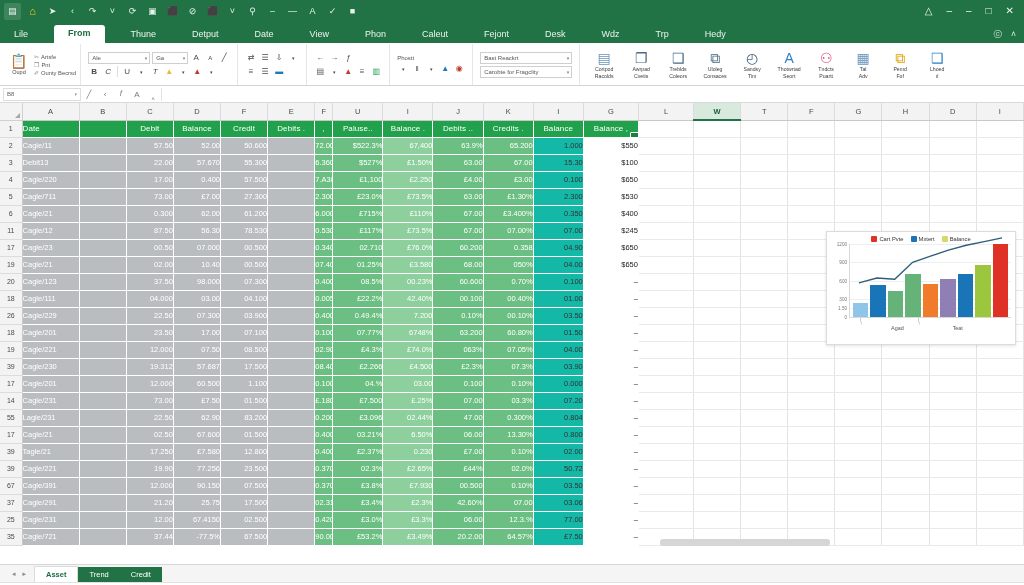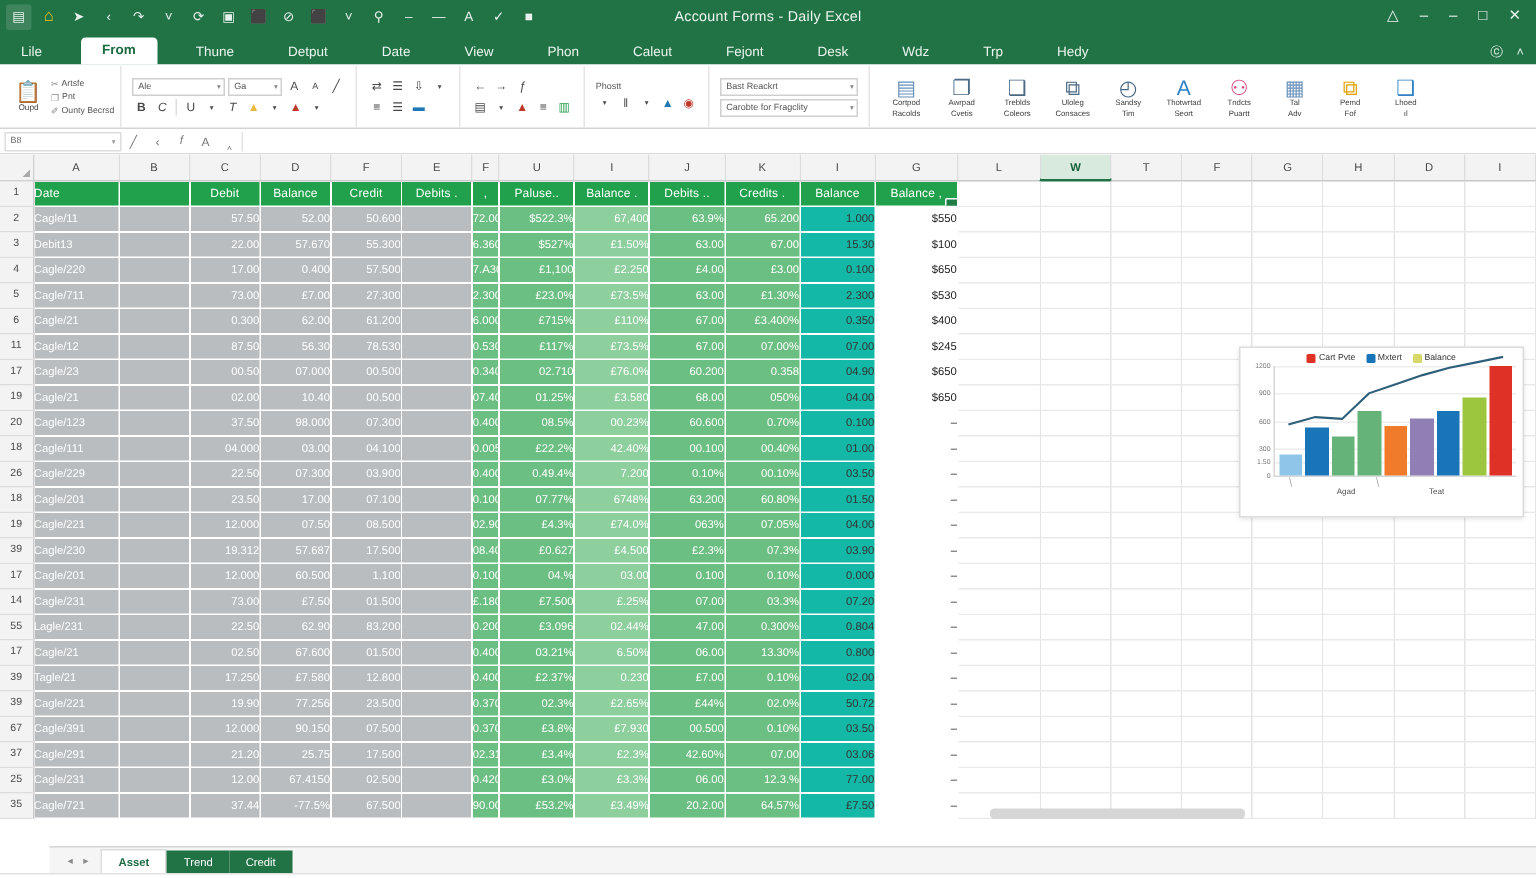--- a/index.html
+++ b/index.html
@@ -143,21 +143,21 @@
   .ytick { position: absolute; right: 1px; font-size: 4.6px; color: #777; transform: translateY(-50%); filter: blur(0.25px); }
   .gline { position: absolute; left: 0; right: 0; border-top: 1px solid #eeeeee; }
   .bars { position: absolute; left: 3px; right: 3px; bottom: 0; top: 0; display: flex; align-items: flex-end; gap: 2px; }
   .bar { flex: 1; border-radius: 0; }
   svg.trend { position: absolute; left: 0; top: 0; width: 100%; height: 100%; overflow: visible; }
   .xax { position: relative; height: 18px; margin: 0 4px 0 22px; }
   .xlab { position: absolute; top: 7px; font-size: 5.4px; color: #555; filter: blur(0.3px); }
   .xtick { position: absolute; top: 0px; font-size: 5px; color: #888; transform: rotate(-40deg); }
 
   
-  .tabbar { height: 18px; background: #f5f5f5; border-top: 1px solid #d6d6d6; display: flex; align-items: center; padding-left: 4px; margin-left: 33px; }
+  .tabbar { height: 18px; background: #f5f5f5; border-top: 1px solid #d6d6d6; display: flex; align-items: center; padding-left: 4px; }
   .nav-arrows { display: flex; gap: 7px; padding: 0 8px; color: #8a8a8a; font-size: 7px; }
   .stab { font-size: 7.5px; padding: 3px 11px; color: #444; filter: blur(0.25px); }
   .stab.active { background: #fff; color: #1d6b41; font-weight: bold; border: 1px solid #dcdcdc; border-bottom: none; }
   .stab.hl { background: #217346; color: #fff; }
   .statusbar { height: 17px; background: #fff; border-top: 1px solid #e1e1e1; display: flex; align-items: center; padding: 0 5px; }
   .scroll-h { position: absolute; left: 660px; bottom: 18px; width: 170px; height: 7px; background: #d6d6d6; border-radius: 3px; }
 </style>
 </head>
 <body>
 
@@ -177,21 +177,20 @@
         <div class="qat-btn">⊘</div>
         <div class="qat-btn dark">⬛</div>
         <div class="qat-btn">˅</div>
         <div class="qat-btn">⚲</div>
         <div class="qat-btn">–</div>
         <div class="qat-btn">—</div>
         <div class="qat-btn">A</div>
         <div class="qat-btn">✓</div>
         <div class="qat-btn">■</div>
       </div>
-    <div class="title-text">Account Forms - Daily Excel</div>
     <div class="win-ctrls" id="wctrls">
         <span>△</span>
         <span>–</span>
         <span>–</span>
         <span>□</span>
         <span>✕</span>
       </div>
   </div>
 
   <div class="ribbon-tabs" id="rtabs">
@@ -764,21 +763,21 @@
           </tr>
           <tr>
             <td class="rowhead">39</td>
             <td class="cell gray">Cagle/230</td>
             <td class="cell gray"></td>
             <td class="cell gray num">19.312</td>
             <td class="cell gray num">57.687</td>
             <td class="cell gray num">17.500</td>
             <td class="cell gray"></td>
             <td class="cell green1 num">08.400</td>
-            <td class="cell green1 num">£0.627</td>
+            <td class="cell green1 num">£2.266</td>
             <td class="cell green2 num">£4.500</td>
             <td class="cell green1 num">£2.3%</td>
             <td class="cell green1 num">07.3%</td>
             <td class="cell yellow">03.90</td>
             <td class="cell plain">–</td>
             <td class="cell blank"></td>
             <td class="cell blank"></td>
             <td class="cell blank"></td>
             <td class="cell blank"></td>
             <td class="cell blank"></td>

